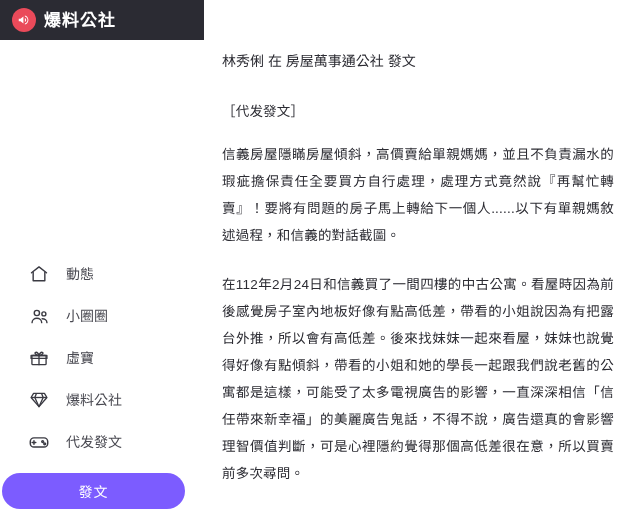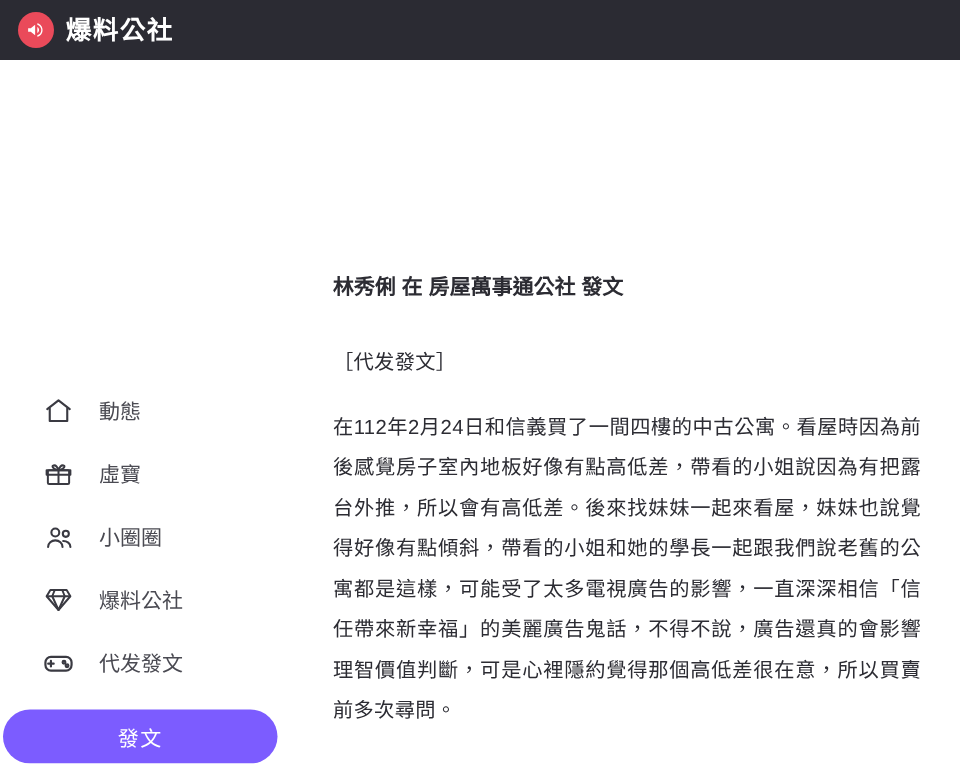--- a/index.html
+++ b/index.html
@@ -109,21 +109,20 @@
     background: #ffffff;
     padding: 52px 26px 0 18px;
     overflow: hidden;
     min-width: 0;
   }
   .post-header {
     font-size: 14px;
     color: #2c2c33;
     margin-bottom: 26px;
     line-height: 1.4;
-    font-weight: bold;
   }
   .post-body p {
     font-size: 13.5px;
     color: #2c2c33;
     line-height: 2.0;
     margin: 0 0 22px 0;
     text-align: justify;
     letter-spacing: 0.2px;
   }
   .post-body p.first { margin-bottom: 16px; }
@@ -151,44 +150,44 @@
           <svg width="20" height="20" viewBox="0 0 24 24" fill="none" stroke="#3a3a42" stroke-width="1.7" stroke-linecap="round" stroke-linejoin="round">
             <path d="M3 10.5L12 3.5l9 7"></path>
               <path d="M5 10v10h14V10"></path>
           </svg>
         </span>
         <span class="nav-label">動態</span>
       </div>
 
       <div class="nav-item">
         <span class="nav-icon">
+          <svg width="21" height="21" viewBox="0 0 24 24" fill="none" stroke="#3a3a42" stroke-width="1.6" stroke-linecap="round" stroke-linejoin="round">
+            <circle cx="9" cy="8" r="3"></circle>
+              <path d="M3.5 19c0-3 2.5-5 5.5-5s5.5 2 5.5 5"></path>
+            <circle cx="17" cy="9" r="2.3"></circle>
+              <path d="M15 14.5c3 0 5.5 1.8 5.5 4.5"></path>
+          </svg>
+        </span>
+        <span class="nav-label">小圈圈</span>
+      </div>
+
+      <div class="nav-item">
+        <span class="nav-icon">
           <svg width="20" height="20" viewBox="0 0 24 24" fill="none" stroke="#3a3a42" stroke-width="1.6" stroke-linecap="round" stroke-linejoin="round">
             <rect x="3.5" y="9" width="17" height="11" rx="1"></rect>
               <path d="M2.5 9h19v3.5h-19z"></path>
             <path d="M12 9v11"></path>
               <path d="M12 9S10.5 4.5 8 5.2 9.5 9 12 9zM12 9s1.5-4.5 4-3.8S14.5 9 12 9z"></path>
           </svg>
         </span>
         <span class="nav-label">虛寶</span>
       </div>
 
       <div class="nav-item">
         <span class="nav-icon">
-          <svg width="21" height="21" viewBox="0 0 24 24" fill="none" stroke="#3a3a42" stroke-width="1.6" stroke-linecap="round" stroke-linejoin="round">
-            <circle cx="9" cy="8" r="3"></circle>
-              <path d="M3.5 19c0-3 2.5-5 5.5-5s5.5 2 5.5 5"></path>
-            <circle cx="17" cy="9" r="2.3"></circle>
-              <path d="M15 14.5c3 0 5.5 1.8 5.5 4.5"></path>
-          </svg>
-        </span>
-        <span class="nav-label">小圈圈</span>
-      </div>
-
-      <div class="nav-item">
-        <span class="nav-icon">
           <svg width="20" height="20" viewBox="0 0 24 24" fill="none" stroke="#3a3a42" stroke-width="1.6" stroke-linejoin="round">
             <path d="M5.5 4h13l3 5-9.5 11L2.5 9z"></path>
               <path d="M2.5 9h19"></path>
               <path d="M9 4l-2 5 5 11 5-11-2-5"></path>
           </svg>
         </span>
         <span class="nav-label">爆料公社</span>
       </div>
 
       <div class="nav-item">
@@ -207,18 +206,19 @@
         <button class="post-btn">發文</button>
       </div>
     </nav>
 
     <div class="vdivider"></div>
 
     <main class="content">
       <div class="post-header">林秀俐 在 房屋萬事通公社 發文</div>
       <div class="post-body">
         <p class="first">［代发發文］</p>
+        <p>信義房屋隱瞞房屋傾斜，高價賣給單親媽媽，並且不負責漏水的瑕疵擔保責任全要買方自行處理，處理方式竟然說『再幫忙轉賣』！要將有問題的房子馬上轉給下一個人......以下有單親媽敘述過程，和信義的對話截圖。</p>
         <p>在112年2月24日和信義買了一間四樓的中古公寓。看屋時因為前後感覺房子室內地板好像有點高低差，帶看的小姐說因為有把露台外推，所以會有高低差。後來找妹妹一起來看屋，妹妹也說覺得好像有點傾斜，帶看的小姐和她的學長一起跟我們說老舊的公寓都是這樣，可能受了太多電視廣告的影響，一直深深相信「信任帶來新幸福」的美麗廣告鬼話，不得不說，廣告還真的會影響理智價值判斷，可是心裡隱約覺得那個高低差很在意，所以買賣前多次尋問。</p>
 
       </div>
     </main>
   </div>
 </div>
 
 </body></html>

